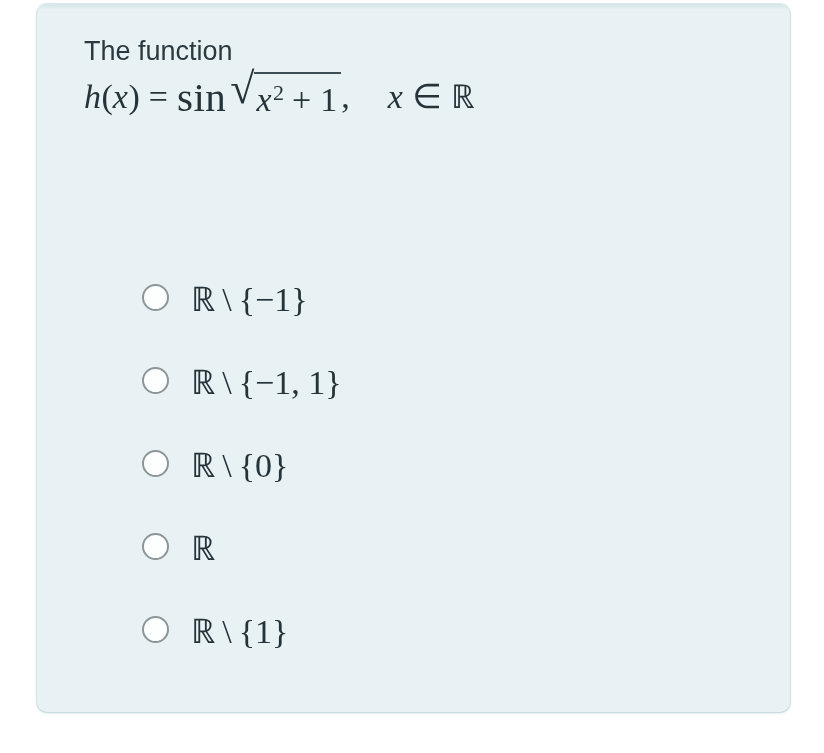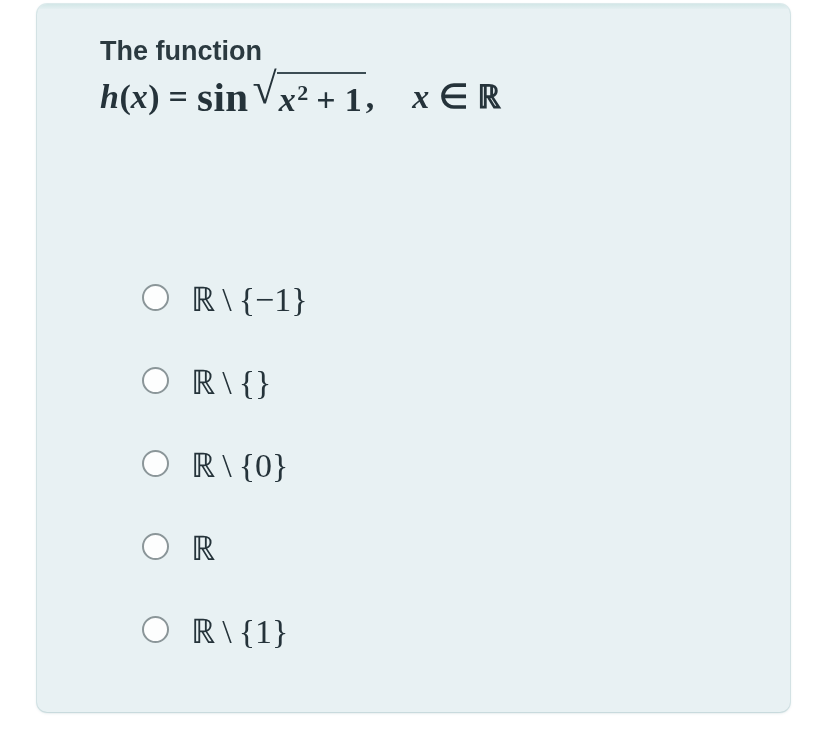--- a/index.html
+++ b/index.html
@@ -33,24 +33,23 @@
     left: 0;
     top: 0;
     width: 100%;
     height: 5px;
     background: linear-gradient(to bottom, #d3e7e7, #e4eff1);
   }
 
   
   #question-stem {
     position: absolute;
-    left: 63px;
+    left: 47px;
     top: 28px;
     width: 660px;
-    font-weight: bold;
   }
 
   .stem-line-text {
     font-family: "Liberation Sans", sans-serif;
     font-size: 27px;
     line-height: 38px;
     color: #2b3a40;
     white-space: pre;
   }
 
@@ -178,21 +177,21 @@
 
   <div id="options-list">
 
     <div class="option-row">
       <span class="radio-mark"></span>
       <span class="option-label"><span class="bb">ℝ</span><span class="setminus">\</span><span class="mo">{</span><span class="mn">−1</span><span class="mo">}</span></span>
     </div>
 
     <div class="option-row">
       <span class="radio-mark"></span>
-      <span class="option-label"><span class="bb">ℝ</span><span class="setminus">\</span><span class="mo">{</span><span class="mo">}</span></span>
+      <span class="option-label"><span class="bb">ℝ</span><span class="setminus">\</span><span class="mo">{</span><span class="mn">−1, 1</span><span class="mo">}</span></span>
     </div>
 
     <div class="option-row">
       <span class="radio-mark"></span>
       <span class="option-label"><span class="bb">ℝ</span><span class="setminus">\</span><span class="mo">{</span><span class="mn">0</span><span class="mo">}</span></span>
     </div>
 
     <div class="option-row">
       <span class="radio-mark"></span>
       <span class="option-label"><span class="bb">ℝ</span><span class="setminus"></span><span class="mo"></span><span class="mn"></span><span class="mo"></span></span>

